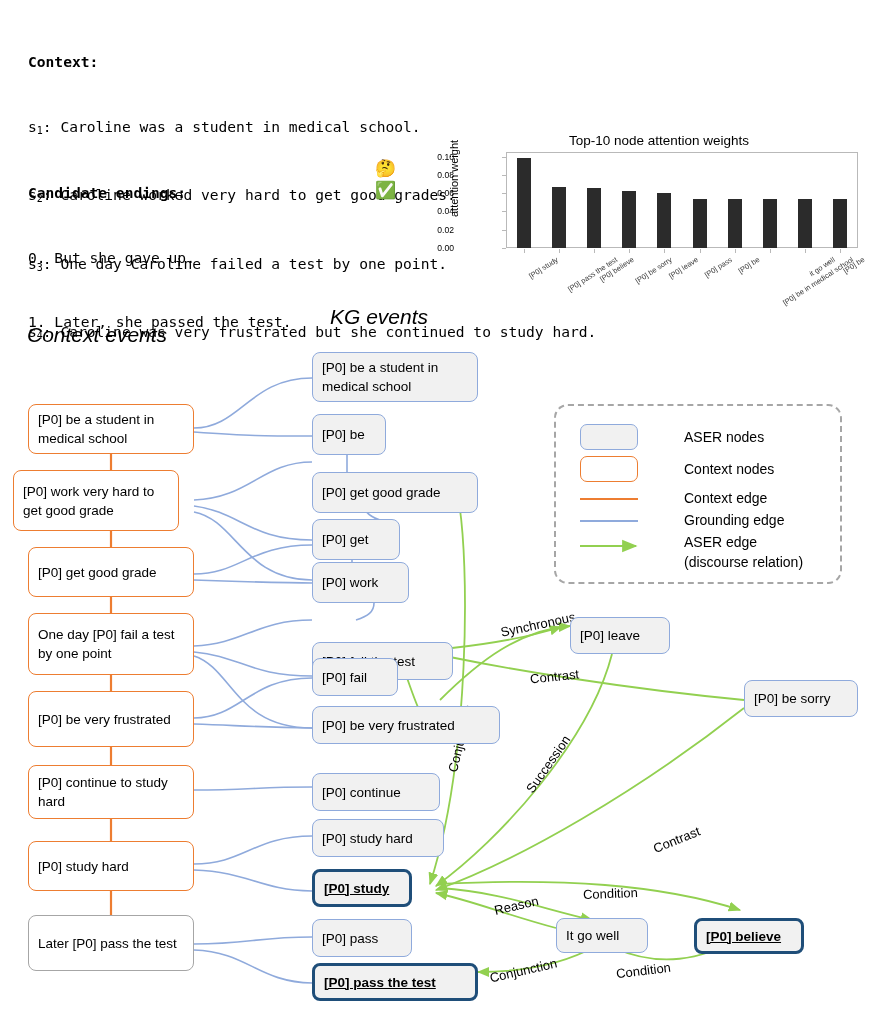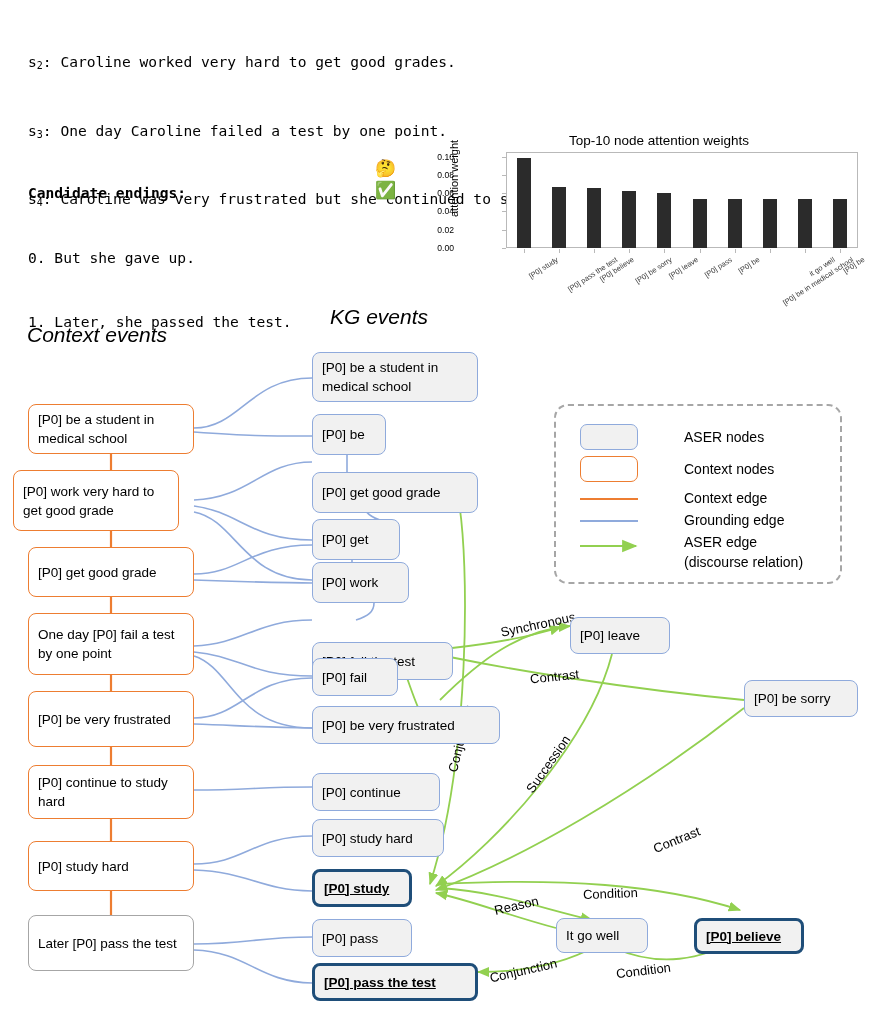--- a/index.html
+++ b/index.html
@@ -49,20 +49,22 @@
   .lg-text{position:absolute;font-size:14px;line-height:18px;white-space:nowrap;}
 
   
   #edges{position:absolute;left:0;top:0;width:872px;height:1022px;pointer-events:none;}
   .elabel{position:absolute;font-size:13px;white-space:nowrap;}
 </style>
 </head>
 <body>
 
 <div class="abs" id="context-block">
+  <div class="hd">Context:</div>
+  <div><span>s</span><span class="sub">1</span><span>: Caroline was a student in medical school.</span></div>
   <div><span>s</span><span class="sub">2</span><span>: Caroline worked very hard to get good grades.</span></div>
   <div><span>s</span><span class="sub">3</span><span>: One day Caroline failed a test by one point.</span></div>
   <div><span>s</span><span class="sub">4</span><span>: Caroline was very frustrated but she continued to study hard.</span></div>
 </div>
 
 <div class="abs" id="candidates-block">
   <div class="hd">Candidate endings:</div>
   <div>0. But she gave up.</div>
   <div>1. Later, she passed the test.</div>
 </div>

